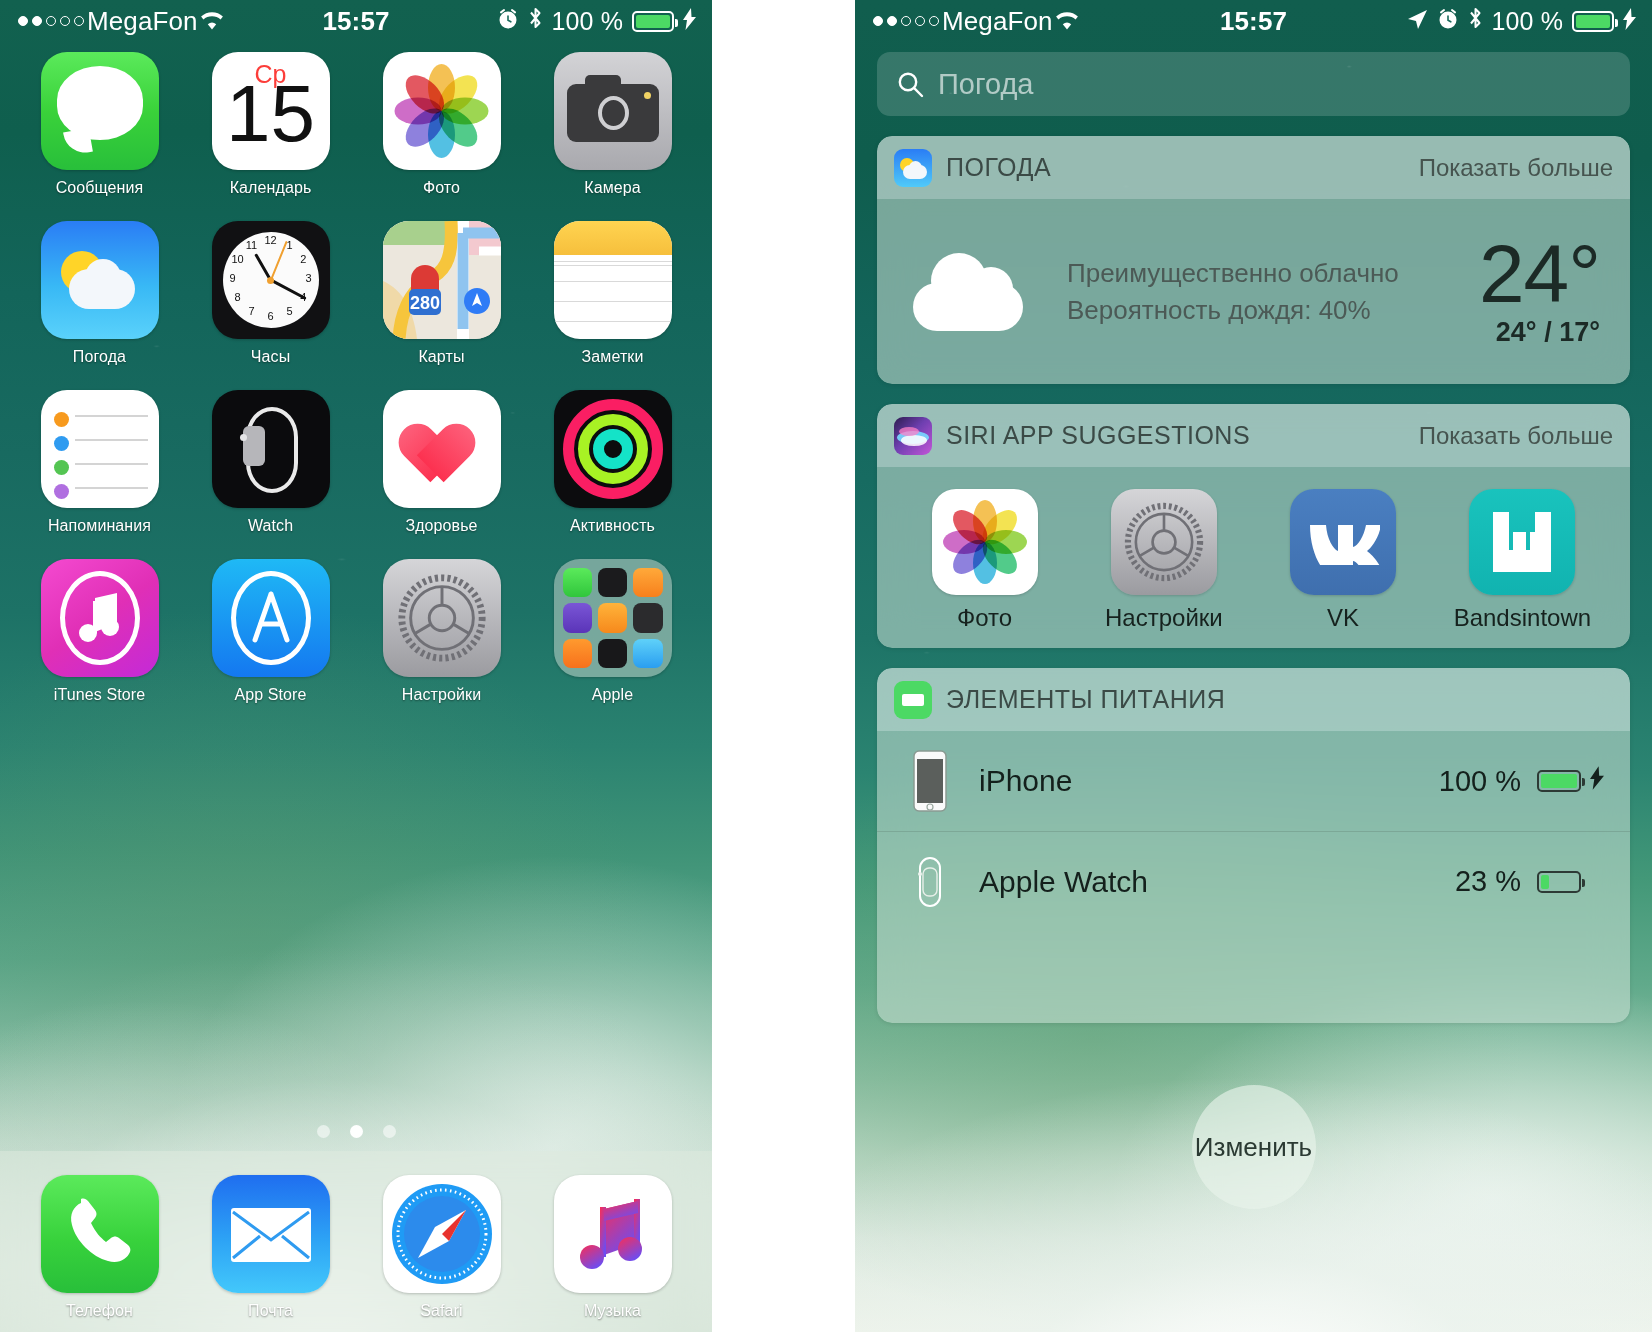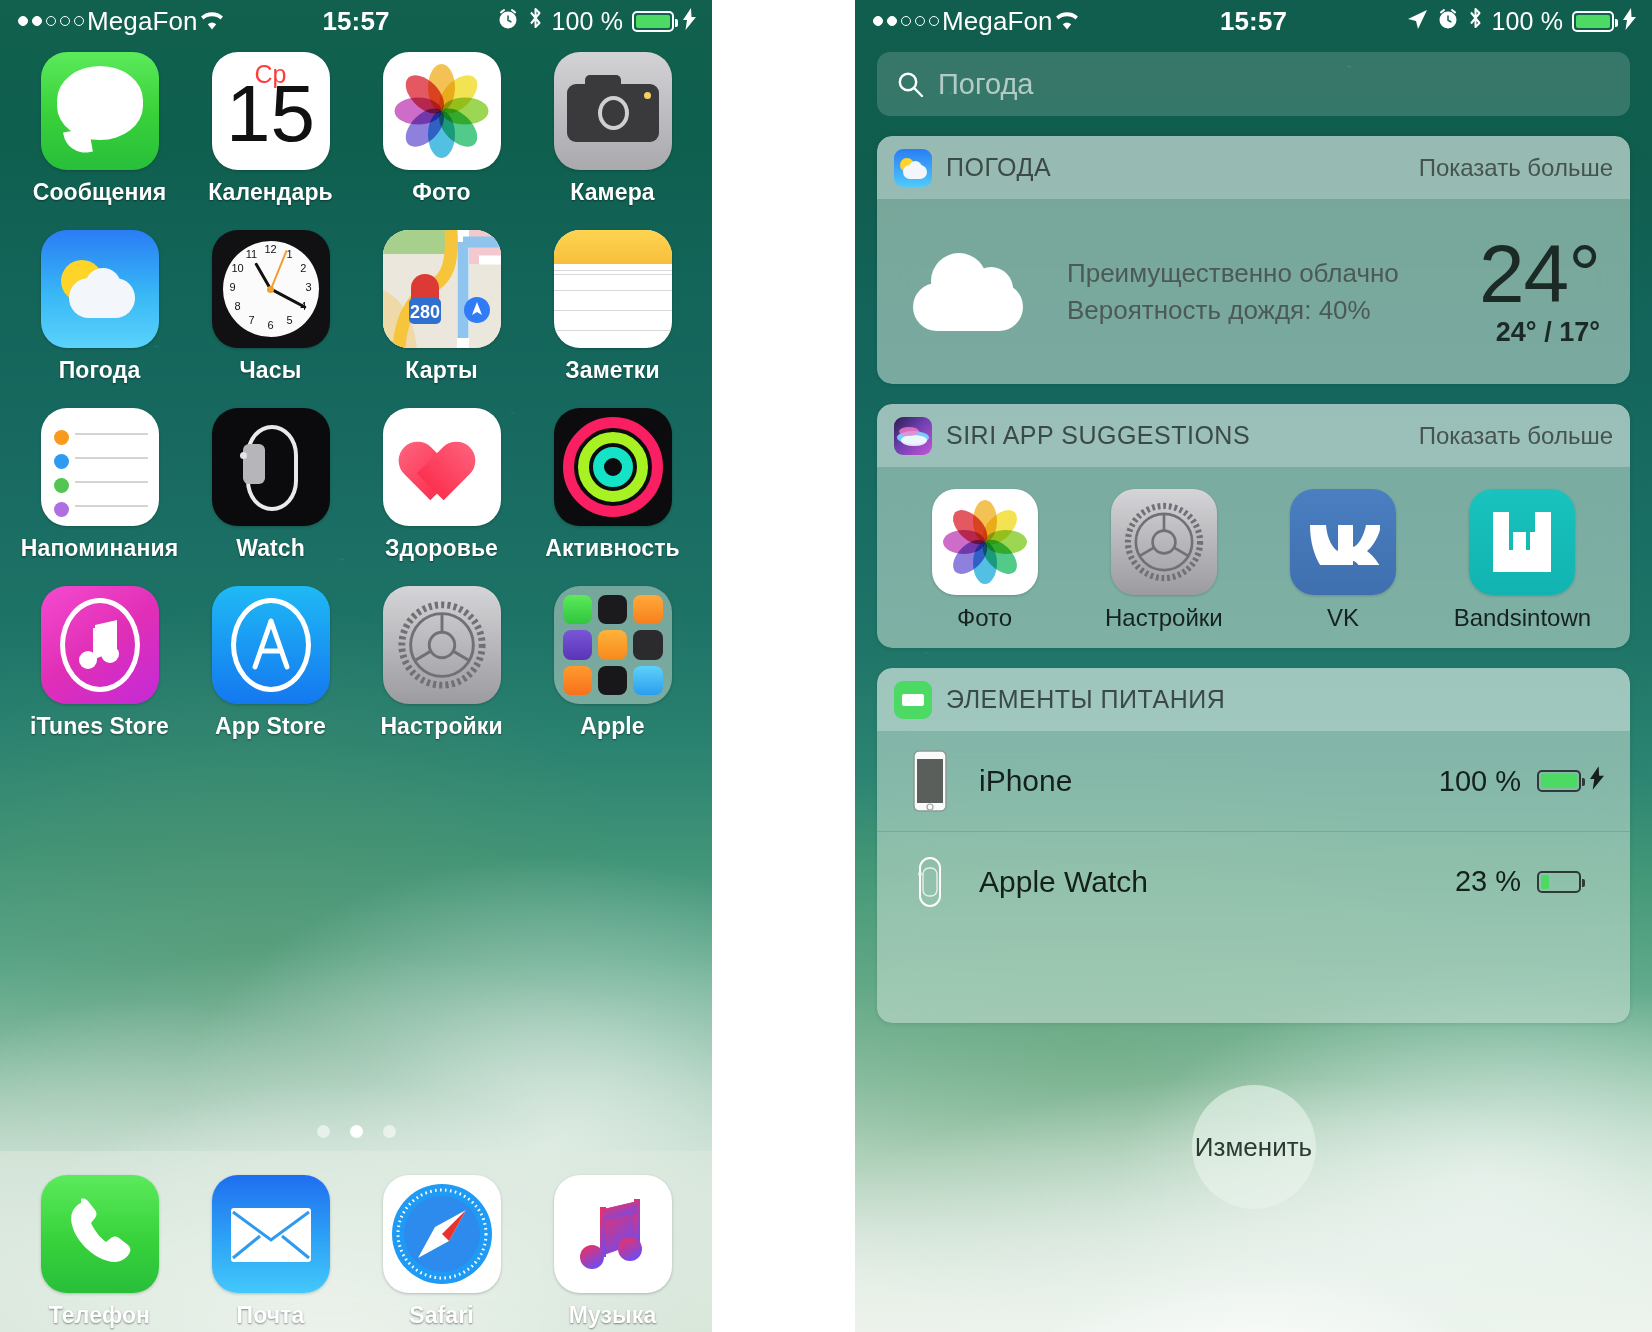--- a/index.html
+++ b/index.html
@@ -67,22 +67,22 @@
   .batt::after { content:""; position:absolute; right:-6px; top:6px; width:3px; height:8px;
     background:#fff; border-radius:0 2px 2px 0; }
   .batt > i { display:block; height:100%; background:#4cd964; border-radius:2px; }
 
   
   .grid { position:absolute; top:52px; left:0; right:0; z-index:20;
     display:grid; grid-template-columns:repeat(4,1fr); row-gap:24px; padding:0 14px; }
   .appcell { display:flex; flex-direction:column; align-items:center; }
   .appicon { width:118px; height:118px; border-radius:26px; position:relative; overflow:hidden;
     box-shadow:0 1px 3px rgba(0,0,0,.22); }
-  .applabel { margin-top:9px; color:#fff; font-size:23px; letter-spacing:.1px;
-    text-shadow:0 1px 2px rgba(0,0,0,.45); white-space:nowrap;font-weight:bold; }
+  .applabel { margin-top:9px; color:#fff; font-size:16px; letter-spacing:.1px;
+    text-shadow:0 1px 2px rgba(0,0,0,.45); white-space:nowrap; }
 
   
   .ic-messages { background:linear-gradient(180deg,#5bea5b 0%,#3ad23a 50%,#28bf3a 100%); }
   .ic-messages .bub { position:absolute; left:16px; top:14px; width:86px; height:74px;
     background:#fff; border-radius:50%/46%; }
   .ic-messages .tail { position:absolute; left:24px; bottom:16px; width:26px; height:24px;
     background:#fff; border-radius:0 0 0 22px; transform:rotate(-10deg); }
 
   .ic-calendar { background:#fff; }
   .ic-calendar .cday { position:absolute; top:8px; left:0; right:0; text-align:center;

